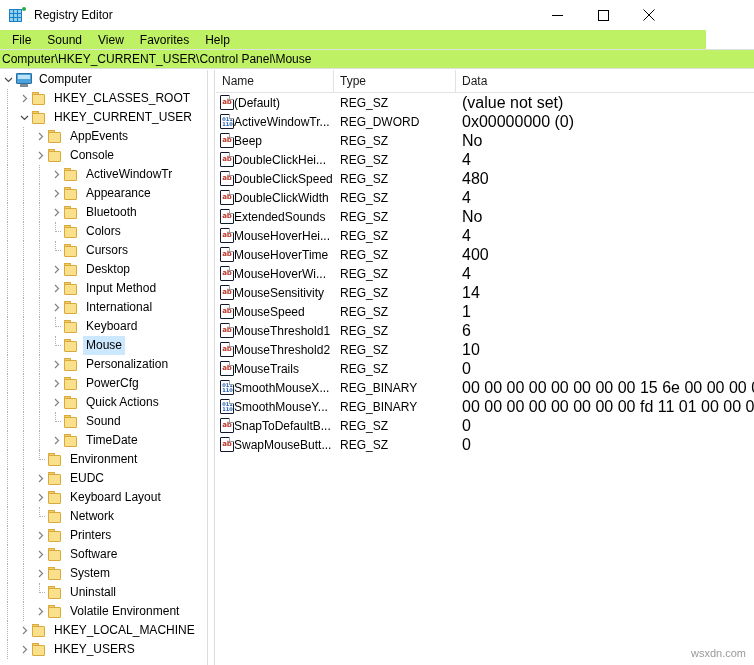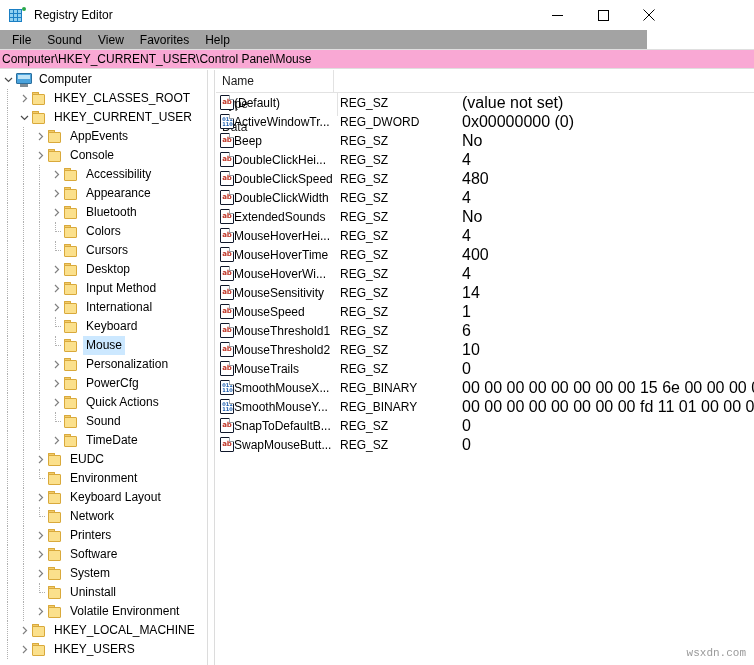--- a/index.html
+++ b/index.html
@@ -49,37 +49,37 @@
   .winbtn {
     width: 46px; height: 30px;
     display: flex; align-items: center; justify-content: center;
     flex: 0 0 auto;
   }
   .winbtn svg { display: block; }
 
   
   #menubar {
     position: absolute; top: 30px; left: 0;
-    width: 647px; height: 19px;
-    background: #a3a3a3;
+    width: 706px; height: 19px;
+    background: #bef264;
     display: flex; align-items: flex-end;
     padding-left: 4px;
   }
   .menu-item {
     font-size: 12px; color: #000000;
     padding: 1px 8px;
     line-height: 16px;
     white-space: nowrap;
   }
 
   
   #addressbar {
     position: absolute; top: 49px; left: 0;
     width: 754px; height: 20px;
-    background: #f9a8d4;
+    background: #bef264;
     border-top: 1px solid #dfdfdf;
     border-bottom: 1px solid #dfdfdf;
     display: flex; align-items: center;
   }
   #address-text {
     font-size: 12px; color: #000000;
     padding-left: 2px;
     white-space: nowrap;
   }
 
@@ -201,21 +201,20 @@
     width: 538px; height: 595px;
     background: #ffffff;
     overflow: hidden;
   }
   #list-header {
     position: relative;
     height: 23px;
     background: #ffffff;
     border-bottom: 1px solid #e2e2e2;
     display: flex;
-    flex-direction: column;
   }
   .hdr-cell {
     font-size: 12px; color: #1a1a1a;
     line-height: 23px;
     padding-left: 6px;
     border-right: 1px solid #e2e2e2;
     white-space: nowrap;
     flex: 0 0 auto;
   }
   .hdr-name { width: 118px; }
@@ -287,21 +286,21 @@
     line-height: 5px;
     padding-left: 1px;
   }
 
   
   #watermark {
     position: absolute;
     right: 8px; bottom: 6px;
     font-size: 11px;
     color: #9a9a9a;
-    font-family: Liberation Mono, monospace;
+    font-family: Liberation Sans, sans-serif;
   }
 </style>
 </head>
 <body>
 
 <div id="titlebar">
   <div id="app-icon">
     <div class="grid">
         <span></span>
         <span></span>
@@ -420,21 +419,21 @@
         <div class="guide dotted"></div>
         <div class="chev">
           <svg width="9" height="9" viewBox="0 0 9 9">
             <polyline points="3,1 6.5,4.5 3,8" fill="none" stroke="#808080" stroke-width="1.2"></polyline>
           </svg>
         </div>
         <div class="folder-icon">
           <div class="tab"></div>
           <div class="body"></div>
         </div>
-        <span class="tree-label">Accessibility</span>
+        <span class="tree-label">ActiveWindowTr</span>
       </div>
       <div class="tree-row">
         <div class="guide dotted"></div>
         <div class="guide dotted"></div>
         <div class="guide dotted"></div>
         <div class="chev">
           <svg width="9" height="9" viewBox="0 0 9 9">
             <polyline points="3,1 6.5,4.5 3,8" fill="none" stroke="#808080" stroke-width="1.2"></polyline>
           </svg>
         </div>
@@ -615,40 +614,40 @@
         </div>
         <div class="folder-icon">
           <div class="tab"></div>
           <div class="body"></div>
         </div>
         <span class="tree-label">TimeDate</span>
       </div>
       <div class="tree-row">
         <div class="guide dotted"></div>
         <div class="guide dotted"></div>
+        <div class="guide elbow"></div>
+        <div class="folder-icon">
+          <div class="tab"></div>
+          <div class="body"></div>
+        </div>
+        <span class="tree-label">Environment</span>
+      </div>
+      <div class="tree-row">
+        <div class="guide dotted"></div>
+        <div class="guide dotted"></div>
         <div class="chev">
           <svg width="9" height="9" viewBox="0 0 9 9">
             <polyline points="3,1 6.5,4.5 3,8" fill="none" stroke="#808080" stroke-width="1.2"></polyline>
           </svg>
         </div>
         <div class="folder-icon">
           <div class="tab"></div>
           <div class="body"></div>
         </div>
         <span class="tree-label">EUDC</span>
-      </div>
-      <div class="tree-row">
-        <div class="guide dotted"></div>
-        <div class="guide dotted"></div>
-        <div class="guide elbow"></div>
-        <div class="folder-icon">
-          <div class="tab"></div>
-          <div class="body"></div>
-        </div>
-        <span class="tree-label">Environment</span>
       </div>
       <div class="tree-row">
         <div class="guide dotted"></div>
         <div class="guide dotted"></div>
         <div class="chev">
           <svg width="9" height="9" viewBox="0 0 9 9">
             <polyline points="3,1 6.5,4.5 3,8" fill="none" stroke="#808080" stroke-width="1.2"></polyline>
           </svg>
         </div>
         <div class="folder-icon">

